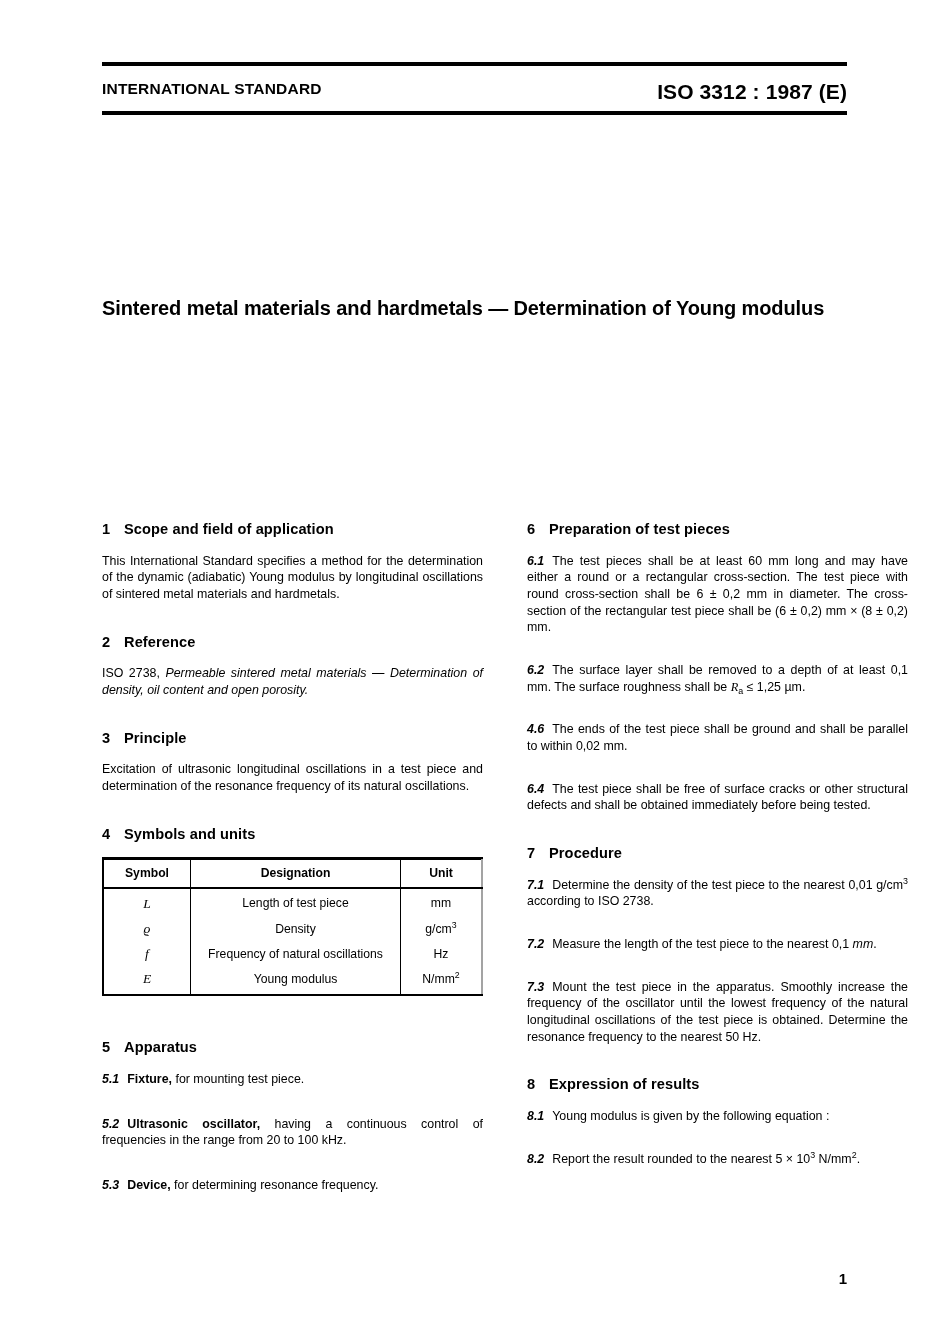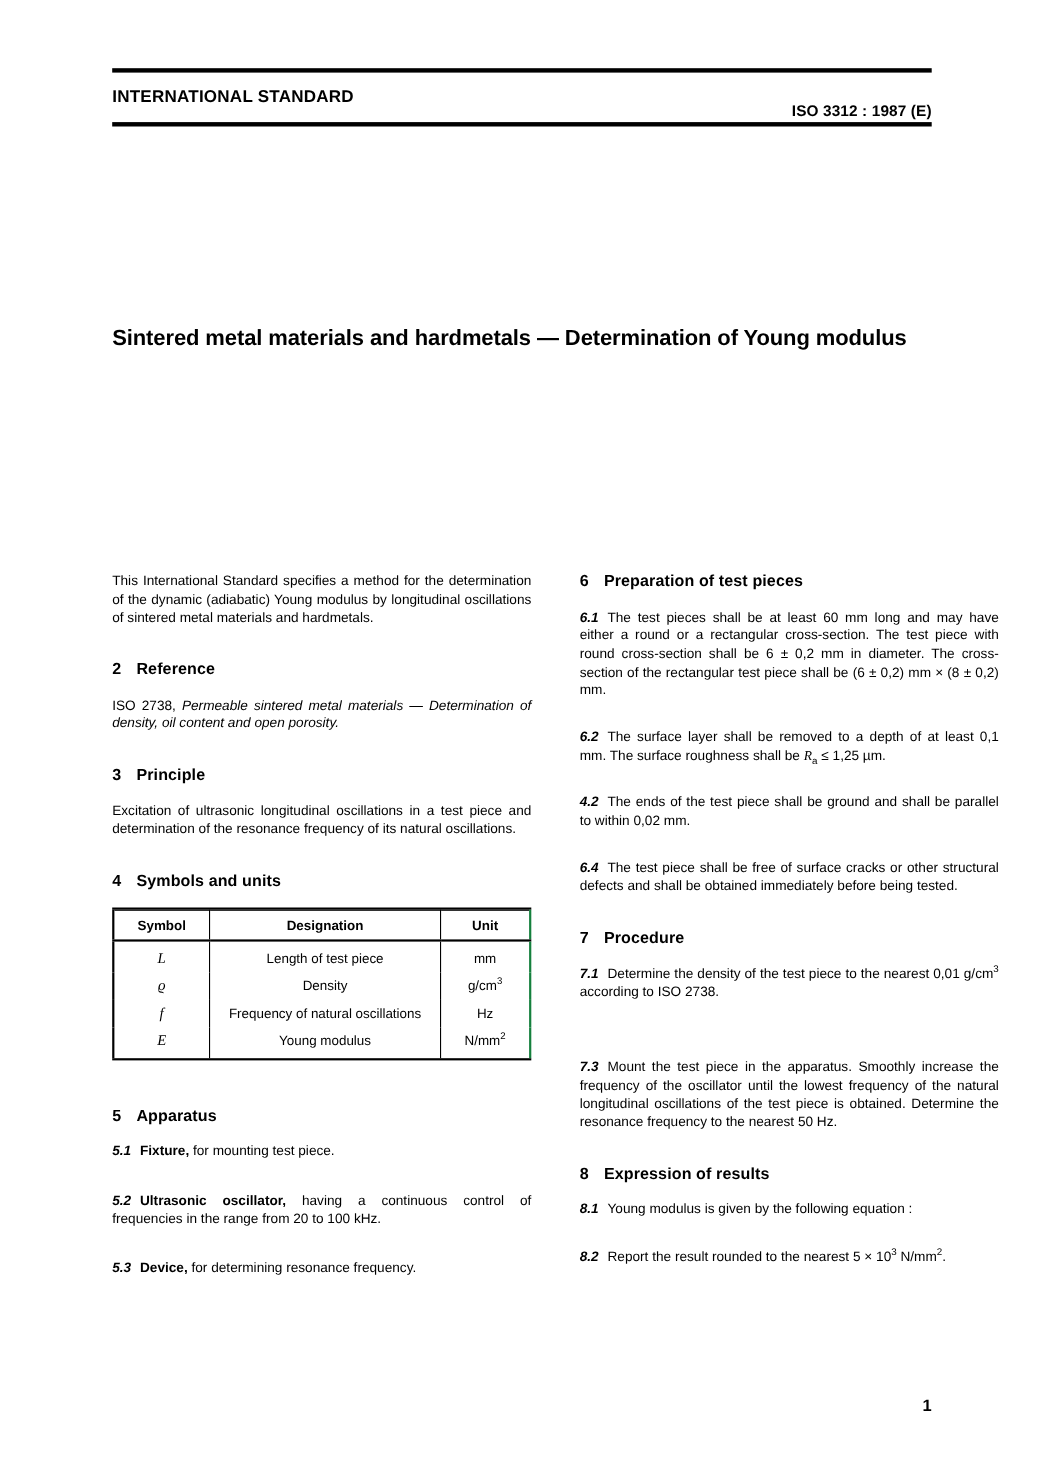--- a/index.html
+++ b/index.html
@@ -38,22 +38,22 @@
   }
   .hdr-left {
     position: absolute;
     left: 102px; top: 80px;
     font-size: 15.5px;
     font-weight: bold;
     letter-spacing: 0.2px;
   }
   .hdr-right {
     position: absolute;
-    right: 103px; top: 92px;
-    font-size: 14px;
+    right: 103px; top: 80px;
+    font-size: 21px;
     font-weight: bold;
     text-align: right;
     letter-spacing: 0.1px;
   }
 
   
   .doc-title {
     position: absolute;
     left: 102px; top: 283px;
     width: 760px;
@@ -149,21 +149,21 @@
     font-size: 13.5px;
   }
   .tabwrap {
     position: relative;
     border-top: 2px solid #000;
     border-bottom: 2px solid #000;
     width: 381px;
   }
   .tabwrap table.symtab {
     border-left: 2px solid #000;
-    border-right: 2px solid #15803d;
+    border-right: 2px solid #a3a3a3;
   }
 
   
   .equation {
     font-family: "Liberation Serif", serif;
     font-size: 15px;
     margin: 14px 0 0 28px;
     white-space: nowrap;
   }
   .equation .v { font-style: italic; }
@@ -186,20 +186,23 @@
 
   <div class="hdr-rule-top"></div>
   <div class="hdr-left">INTERNATIONAL STANDARD</div>
   <div class="hdr-right">ISO 3312 : 1987 (E)</div>
   <div class="hdr-rule-bottom"></div>
 
   <h1 class="doc-title">Sintered metal materials and hardmetals — Determination of Young modulus</h1>
 
   <div class="col col-left">
 
+    <h2 class="sec">
+      <span class="num">1</span><span>Scope and field of application</span>
+    </h2>
     <p class="body">This International Standard specifies a method for the determination of the dynamic (adiabatic) Young modulus by longitudinal oscillations of sintered metal materials and hardmetals.</p>
 
     <div class="gap-sec"></div>
 
     <h2 class="sec">
       <span class="num">2</span><span>Reference</span>
     </h2>
     <p class="body"><span>ISO 2738, </span><em class="it">Permeable sintered metal materials — Determination of density, oil content and open porosity.</em></p>
 
     <div class="gap-sec"></div>
@@ -274,36 +277,37 @@
     </h2>
 
     <p class="clause"><span class="cn">6.1</span><span class="ind"></span><span>The test pieces shall be at least 60 mm long and may have either a round or a rectangular cross-section. The test piece with round cross-section shall be 6 ± 0,2 mm in diameter. The cross-section of the rectangular test piece shall be (6 ± 0,2) mm × (8 ± 0,2) mm.</span></p>
 
     <div style="height:26px"></div>
 
     <p class="clause"><span class="cn">6.2</span><span class="ind"></span><span>The surface layer shall be removed to a depth of at least 0,1 mm. The surface roughness shall be </span><span class="mathvar">R</span><sub>a</sub><span> ≤ 1,25 µm.</span></p>
 
     <div style="height:26px"></div>
 
-    <p class="clause"><span class="cn">4.2</span><span class="ind"></span><span>The ends of the test piece shall be ground and shall be parallel to within 0,02 mm.</span></p>
+    <p class="clause"><span class="cn">4.6</span><span class="ind"></span><span>The ends of the test piece shall be ground and shall be parallel to within 0,02 mm.</span></p>
 
     <div style="height:26px"></div>
 
     <p class="clause"><span class="cn">6.4</span><span class="ind"></span><span>The test piece shall be free of surface cracks or other structural defects and shall be obtained immediately before being tested.</span></p>
 
     <div class="gap-sec"></div>
 
     <h2 class="sec">
       <span class="num">7</span><span>Procedure</span>
     </h2>
 
     <p class="clause"><span class="cn">7.1</span><span class="ind"></span><span>Determine the density of the test piece to the nearest 0,01 g/cm</span><sup>3</sup><span> according to ISO 2738.</span></p>
 
     <div style="height:26px"></div>
 
+    <p class="clause"><span class="cn">7.2</span><span class="ind"></span><span>Measure the length of the test piece to the nearest 0,1 </span><em class="it">mm</em><span>.</span></p>
 
     <div style="height:26px"></div>
 
     <p class="clause"><span class="cn">7.3</span><span class="ind"></span><span>Mount the test piece in the apparatus. Smoothly increase the frequency of the oscillator until the lowest frequency of the natural longitudinal oscillations of the test piece is obtained. Determine the resonance frequency to the nearest 50 Hz.</span></p>
 
     <div class="gap-sec"></div>
 
     <h2 class="sec">
       <span class="num">8</span><span>Expression of results</span>
     </h2>

